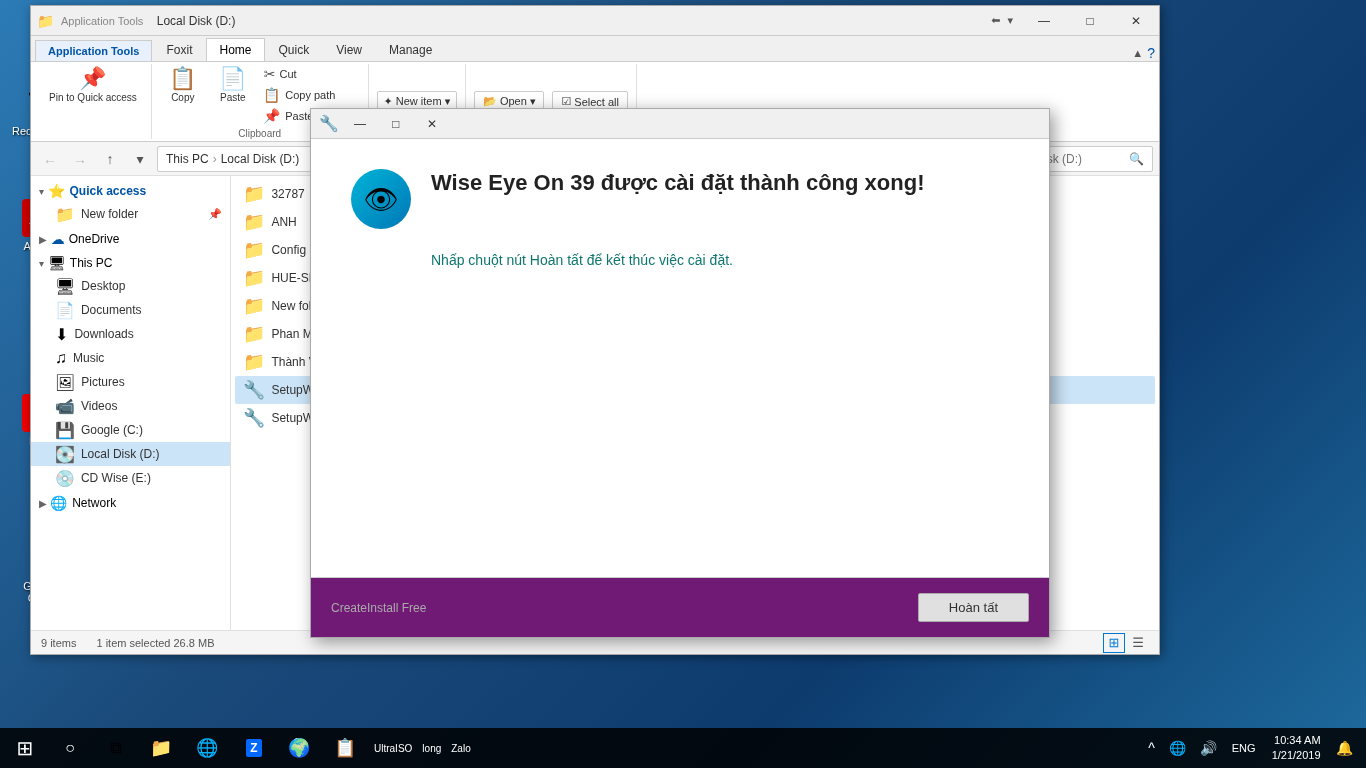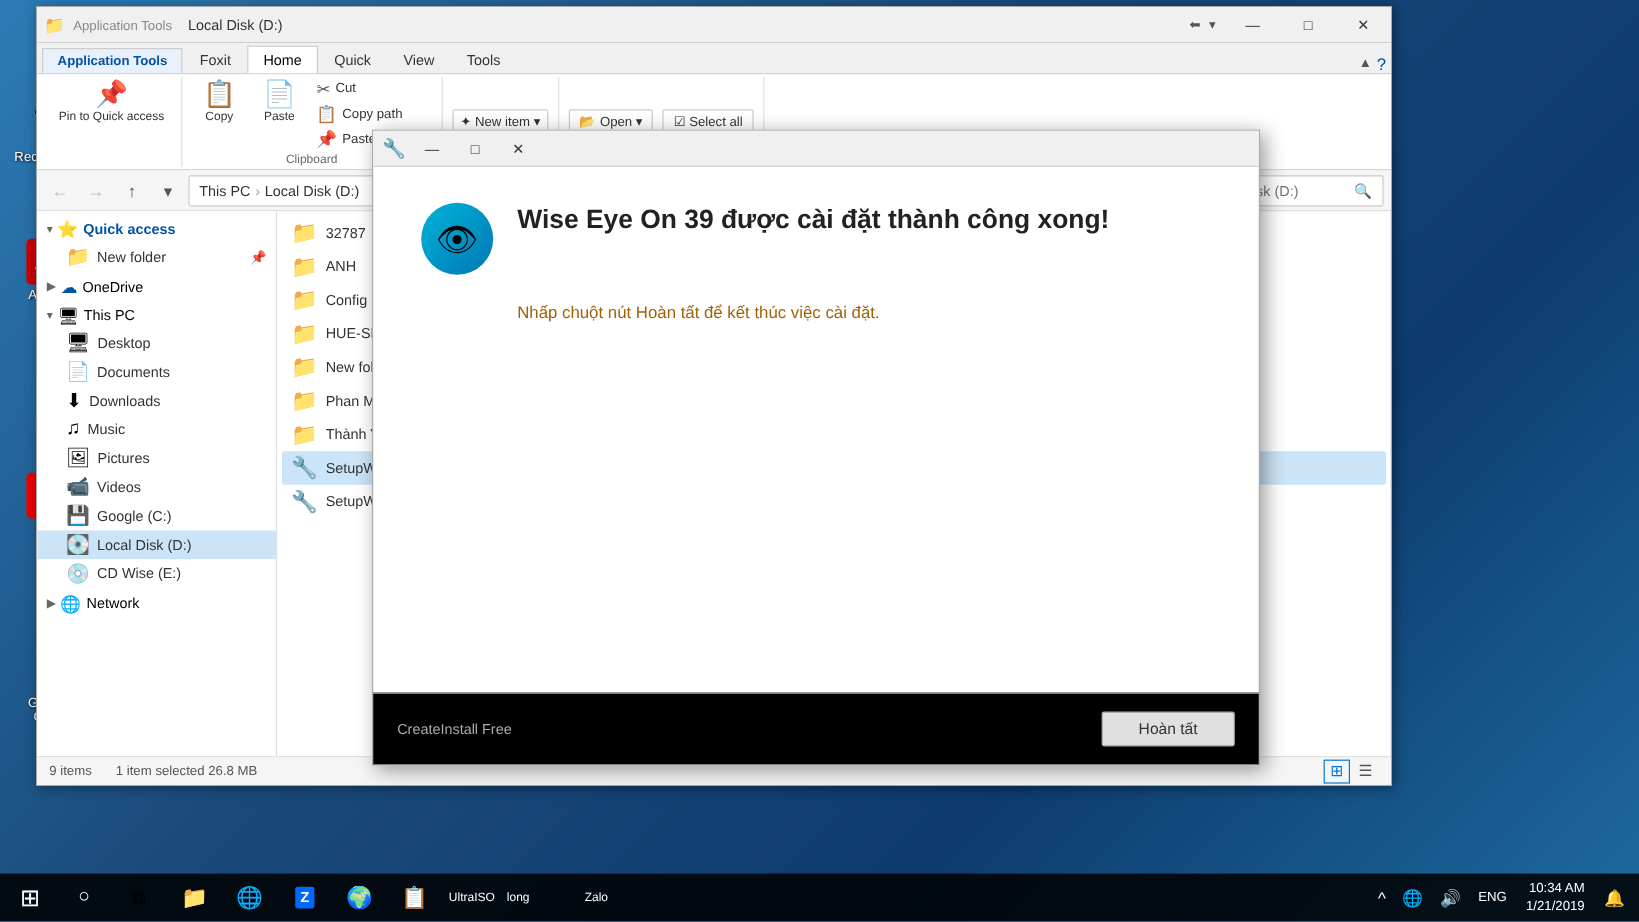--- a/index.html
+++ b/index.html
@@ -479,27 +479,27 @@
       flex-shrink: 0;
     }
     .dialog-heading {
       font-size: 22px;
       font-weight: bold;
       color: #222;
       line-height: 1.3;
     }
     .dialog-message {
       font-size: 14px;
-      color: #a16207;
+      color: #0f766e;
       line-height: 1.6;
       padding-left: 80px;
     }
     .dialog-footer {
       height: 60px;
-      background: #000000;
+      background: #701a75;
       border-top: 1px solid #ccc;
       display: flex;
       align-items: center;
       padding: 0 20px;
     }
     .dialog-footer-text {
       font-size: 12px;
       color: #aaa;
       flex: 1;
     }
@@ -590,21 +590,21 @@
     <div class="ribbon-tab active">
       <span>Home</span>
     </div>
     <div class="ribbon-tab">
       <span>Quick</span>
     </div>
     <div class="ribbon-tab">
       <span>View</span>
     </div>
     <div class="ribbon-tab">
-      <span>Tools</span>
+      <span>Manage</span>
     </div>
     <div style="flex:1;display:flex;align-items:center;justify-content:flex-end;padding-right:4px;">
       <span style="font-size:11px;color:#555;">▲</span>
       <span style="font-size:14px;color:#0054a6;margin-left:4px;">?</span>
     </div>
   </div>
 
   <div class="ribbon">
 
     <div class="ribbon-group">
@@ -847,21 +847,21 @@
     <div class="taskbar-app" style="font-size:18px;">🌍</div>
     <div class="taskbar-app" style="font-size:18px;">📋</div>
 
     <div style="margin-left:4px;display:flex;flex-direction:column;align-items:center;cursor:pointer;">
       <span style="color:#fff;font-size:10px;">UltraISO</span>
     </div>
     <div style="margin-left:8px;display:flex;flex-direction:column;align-items:center;cursor:pointer;">
       <span style="color:#fff;font-size:10px;">long</span>
     </div>
     <div style="margin-left:8px;display:flex;flex-direction:column;align-items:center;cursor:pointer;">
-      <span style="color:#fff;font-size:10px;margin-left:36px;">Zalo</span>
+      <span style="color:#fff;font-size:10px;">Zalo</span>
     </div>
   </div>
   <div class="taskbar-tray">
     <span class="tray-icon">^</span>
     <span class="tray-icon">🌐</span>
     <span class="tray-icon">🔊</span>
     <span class="tray-icon" style="font-size:11px;">ENG</span>
     <div class="tray-time">
       <div>10:34 AM</div>
       <div>1/21/2019</div>

